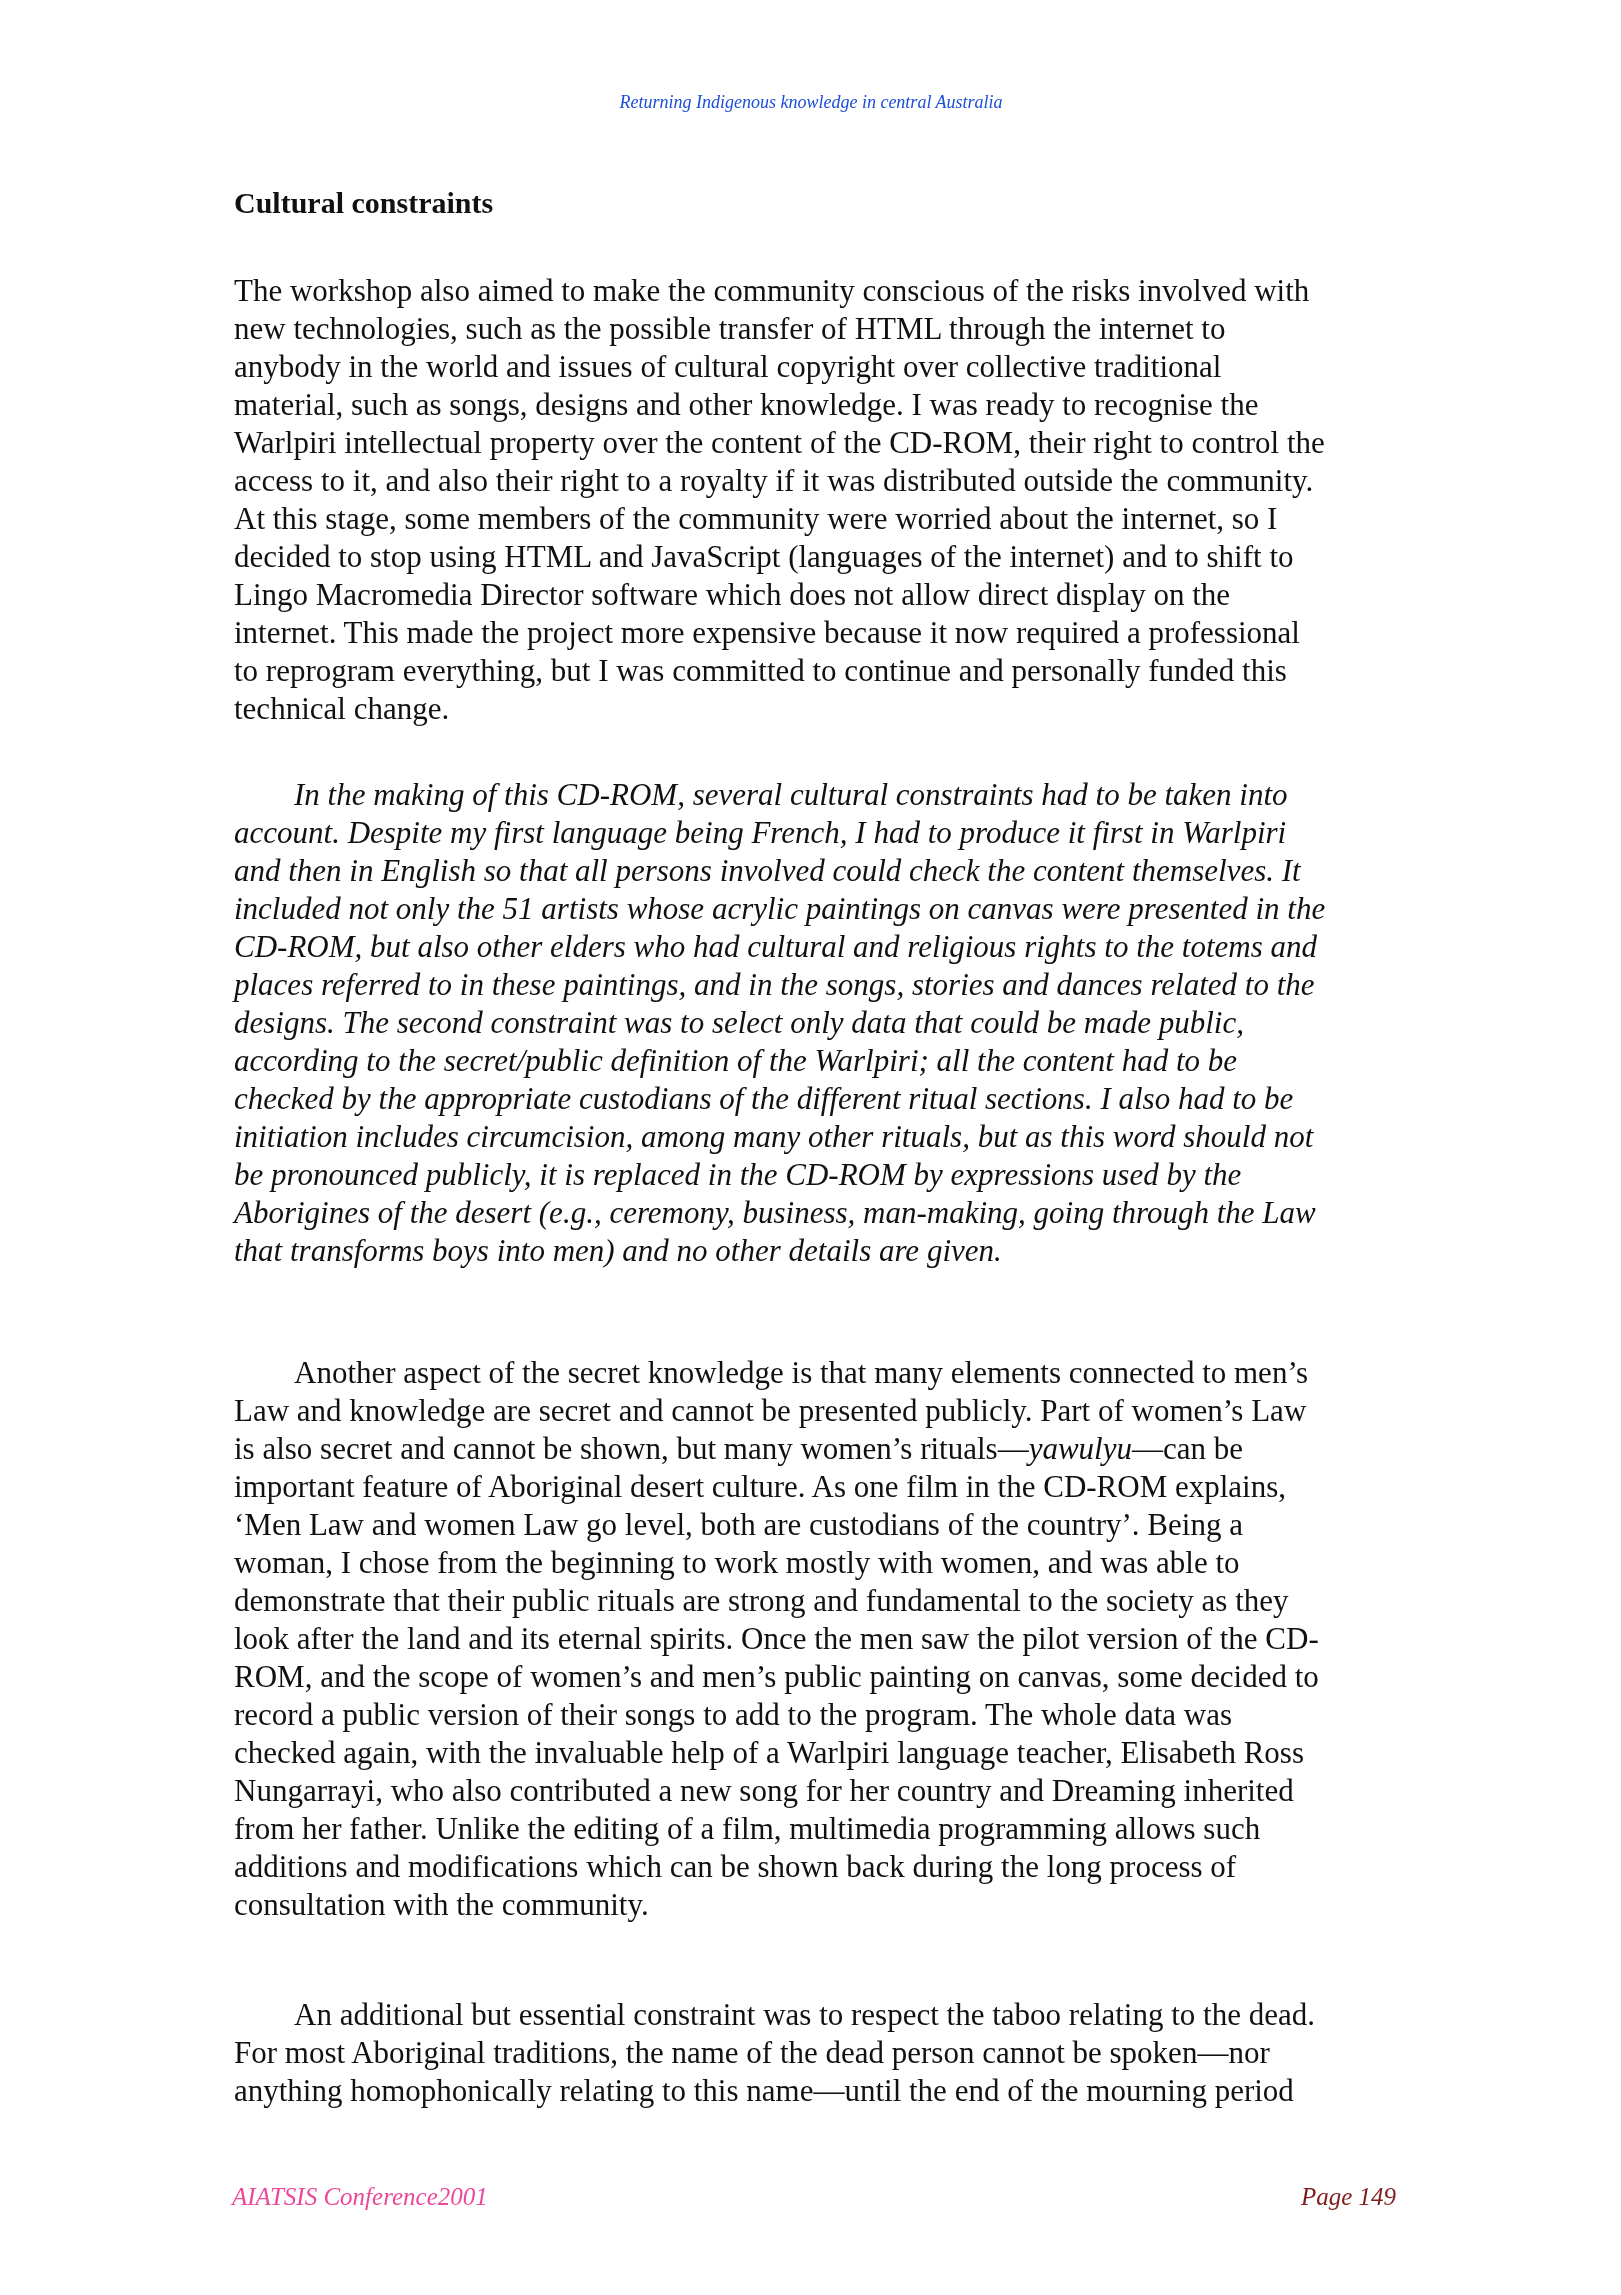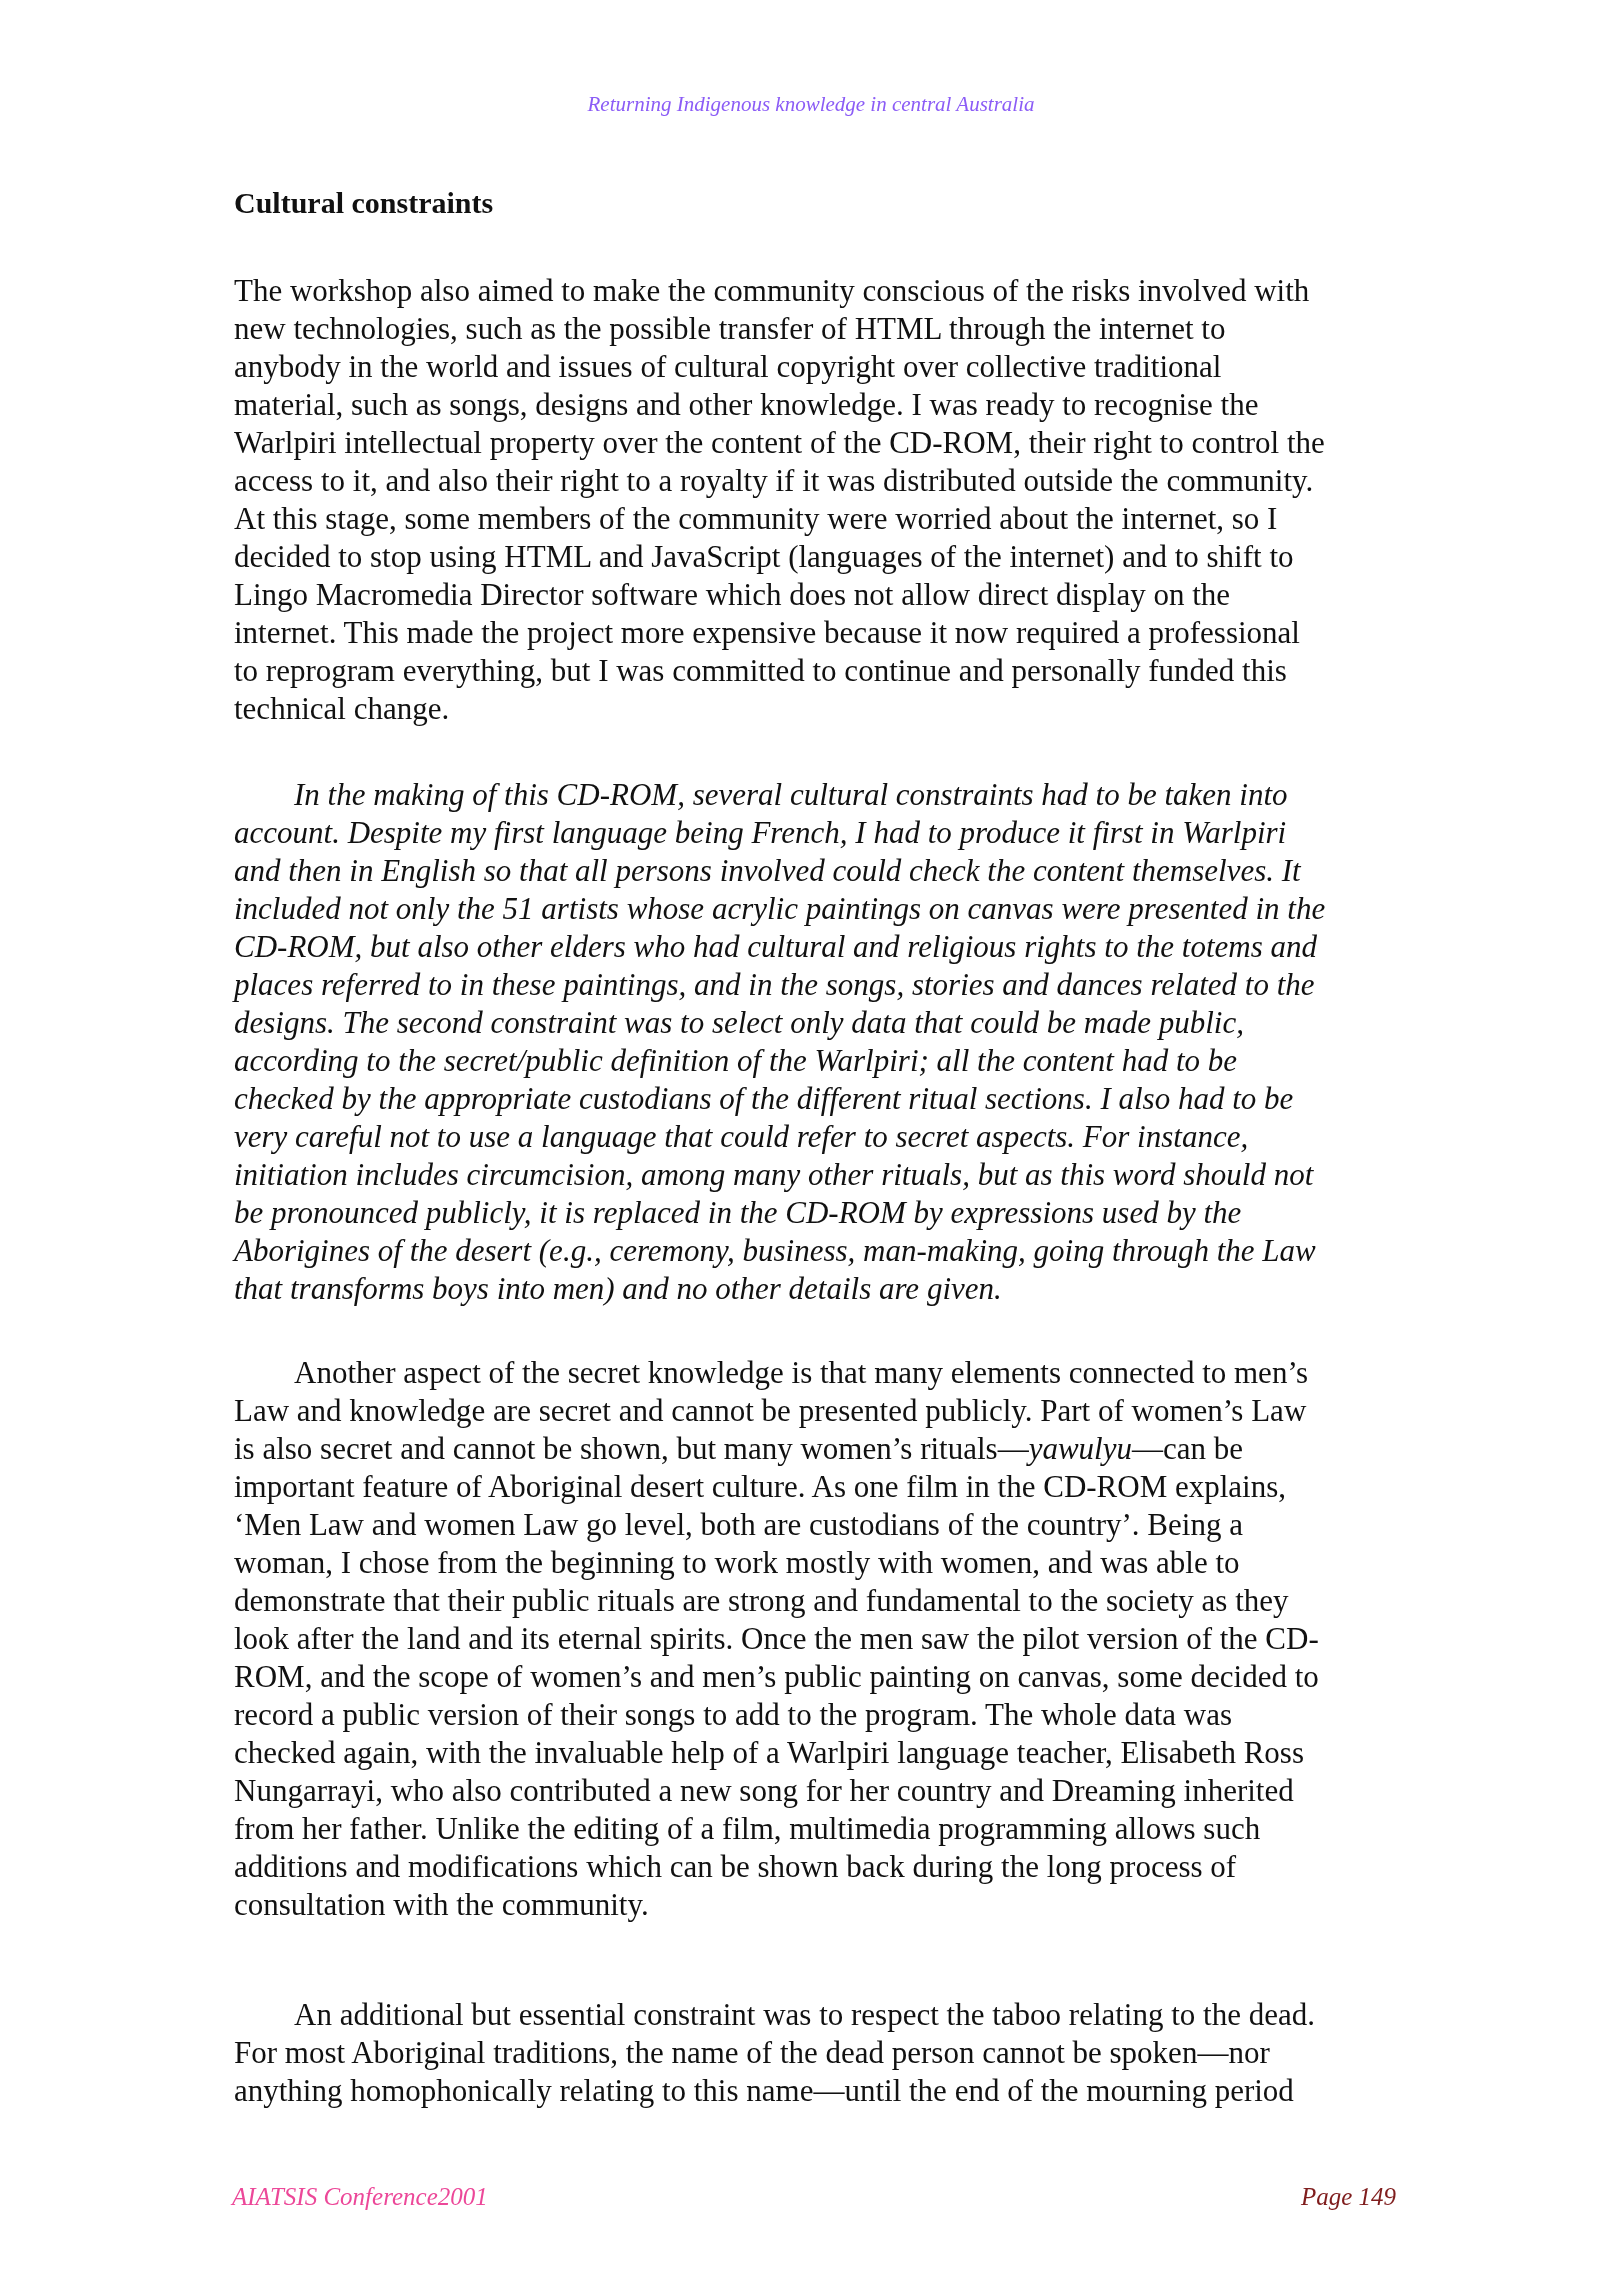--- a/index.html
+++ b/index.html
@@ -1,19 +1,19 @@
 <!DOCTYPE html>
 <html style="font-size:14.7px"><head>
 <meta charset="utf-8">
 <style>
   html, body { margin: 0; padding: 0; background: #ffffff; }
   body { width: 1622px; height: 2296px; position: relative; overflow: hidden;
          font-family: "Liberation Serif", "DejaVu Serif", serif; color: #111111; }
   .running-header { position: absolute; top: 92px; left: 0; width: 1622px; text-align: center;
-         font-style: italic; font-size: 21px; color: #8b5cf6; }
+         font-style: italic; font-size: 18px; color: #1d4ed8; }
   .heading { position: absolute; top: 186px; left: 234px; font-weight: bold; font-size: 30px; }
   .para { position: absolute; left: 234px; font-size: 31px; line-height: 38px; white-space: nowrap; margin-top: 6px; }
   .para .line { display: block; height: 38px; }
   .para .line.indent { padding-left: 60px; }
   .p1 { top: 266px; }
   .p2 { top: 770px; font-style: italic; }
   .p3 { top: 1348px; }
   .p4 { top: 1990px; }
   .footer-left { position: absolute; top: 2183px; left: 232px; font-style: italic; font-size: 25px; color: #ec4899; }
   .footer-right { position: absolute; top: 2183px; right: 226px; font-style: italic; font-size: 25px; color: #7f1d1d; }
@@ -43,21 +43,20 @@
 <div class="para p2">
     <span class="line indent">In the making of this CD-ROM, several cultural constraints had to be taken into</span>
     <span class="line">account. Despite my first language being French, I had to produce it first in Warlpiri</span>
     <span class="line">and then in English so that all persons involved could check the content themselves. It</span>
     <span class="line">included not only the 51 artists whose acrylic paintings on canvas were presented in the</span>
     <span class="line">CD-ROM, but also other elders who had cultural and religious rights to the totems and</span>
     <span class="line">places referred to in these paintings, and in the songs, stories and dances related to the</span>
     <span class="line">designs. The second constraint was to select only data that could be made public,</span>
     <span class="line">according to the secret/public definition of the Warlpiri; all the content had to be</span>
     <span class="line">checked by the appropriate custodians of the different ritual sections. I also had to be</span>
-    <span class="line">very careful not to use a language that could refer to secret aspects. For instance,</span>
     <span class="line">initiation includes circumcision, among many other rituals, but as this word should not</span>
     <span class="line">be pronounced publicly, it is replaced in the CD-ROM by expressions used by the</span>
     <span class="line">Aborigines of the desert (e.g., ceremony, business, man-making, going through the Law</span>
     <span class="line">that transforms boys into men) and no other details are given.</span>
   </div>
 <div class="para p3">
     <span class="line indent">Another aspect of the secret knowledge is that many elements connected to men’s</span>
     <span class="line">Law and knowledge are secret and cannot be presented publicly. Part of women’s Law</span>
     <span class="line">is also secret and cannot be shown, but many women’s rituals—<em>yawulyu</em>—can be</span>
     <span class="line">important feature of Aboriginal desert culture. As one film in the CD-ROM explains,</span>

